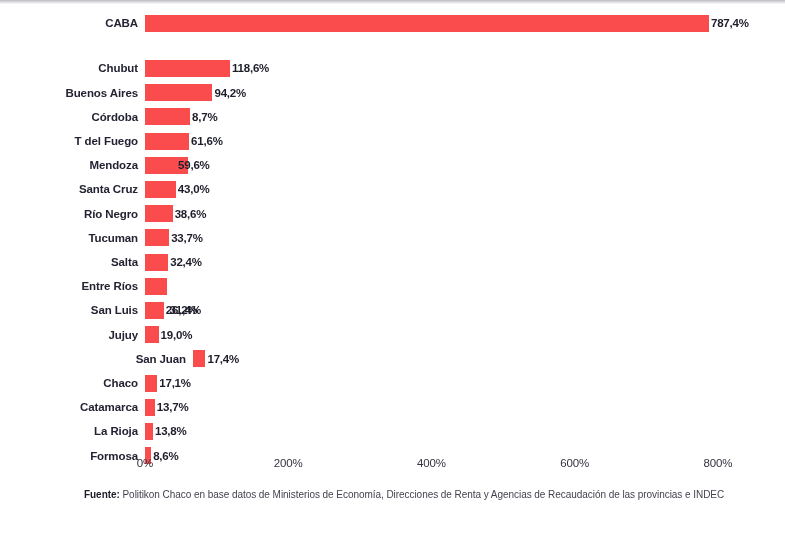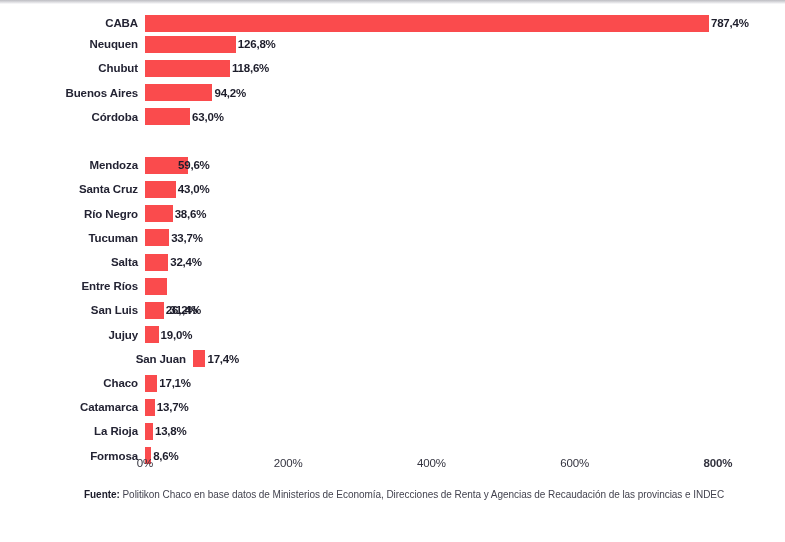--- a/index.html
+++ b/index.html
@@ -116,46 +116,46 @@
 <div id="top-strip"></div>
 
 <div id="chart-area">
     <div class="bar-row" style="top: 6px;">
       <div class="cat-label">CABA</div>
       <div class="bar-track">
         <div class="bar" style="width: 563.975px; background: rgb(250, 75, 77);"></div>
         <div class="val-label" style="left: 565.975px;">787,4%</div>
       </div>
     </div>
-    <div class="bar-row" style="top: 27.2px;">
-      <div class="cat-label">Neuquen</div>
-      <div class="bar-track">
-        <div class="bar" style="width: 90.8205px; background: rgb(250, 75, 77);"></div>
-        <div class="val-label" style="left: 92.8205px;">126,8%</div>
-      </div>
-    </div>
     <div class="bar-row" style="top: 51.4px;">
       <div class="cat-label">Chubut</div>
       <div class="bar-track">
         <div class="bar" style="width: 84.9472px; background: rgb(250, 75, 77);"></div>
         <div class="val-label" style="left: 86.9472px;">118,6%</div>
       </div>
     </div>
     <div class="bar-row" style="top: 75.6px;">
       <div class="cat-label">Buenos Aires</div>
       <div class="bar-track">
         <div class="bar" style="width: 67.4707px; background: rgb(250, 75, 77);"></div>
         <div class="val-label" style="left: 69.4707px;">94,2%</div>
       </div>
     </div>
     <div class="bar-row" style="top: 99.8px;">
       <div class="cat-label">Córdoba</div>
       <div class="bar-track">
         <div class="bar" style="width: 45.1238px; background: rgb(250, 75, 77);"></div>
-        <div class="val-label" style="left: 47.1238px;">63,0%</div>
+        <div class="val-label" style="left: 47.1238px;">8,7%</div>
+      </div>
+    </div>
+    <div class="bar-row" style="top: 124px;">
+      <div class="cat-label">T del Fuego</div>
+      <div class="bar-track">
+        <div class="bar" style="width: 44.121px; background: rgb(250, 75, 77);"></div>
+        <div class="val-label" style="left: 46.121px;">61,6%</div>
       </div>
     </div>
     <div class="bar-row" style="top: 148.2px;">
       <div class="cat-label">Mendoza</div>
       <div class="bar-track">
         <div class="bar" style="width: 42.6885px; background: rgb(250, 75, 77);"></div>
         <div class="val-label" style="left: 33px; text-align: right;">59,6%</div>
       </div>
     </div>
     <div class="bar-row" style="top: 172.4px;">
@@ -242,18 +242,18 @@
         <div class="val-label" style="left: 8.15975px;">8,6%</div>
       </div>
     </div>
   </div>
 
 <div id="x-axis">
     <div class="x-tick" style="left: 145px;">0%</div>
     <div class="x-tick" style="left: 288.25px;">200%</div>
     <div class="x-tick" style="left: 431.5px;">400%</div>
     <div class="x-tick" style="left: 574.75px;">600%</div>
-    <div class="x-tick" style="left: 718px; font-weight: bold;">800%</div>
+    <div class="x-tick" style="left: 718px;">800%</div>
   </div>
 
 <div id="footnote">
   <span class="fn-bold">Fuente:</span><span> Politikon Chaco en base datos de Ministerios de Economía, Direcciones de Renta y Agencias de Recaudación de las provincias e INDEC</span>
 </div>
 
 </body></html>

